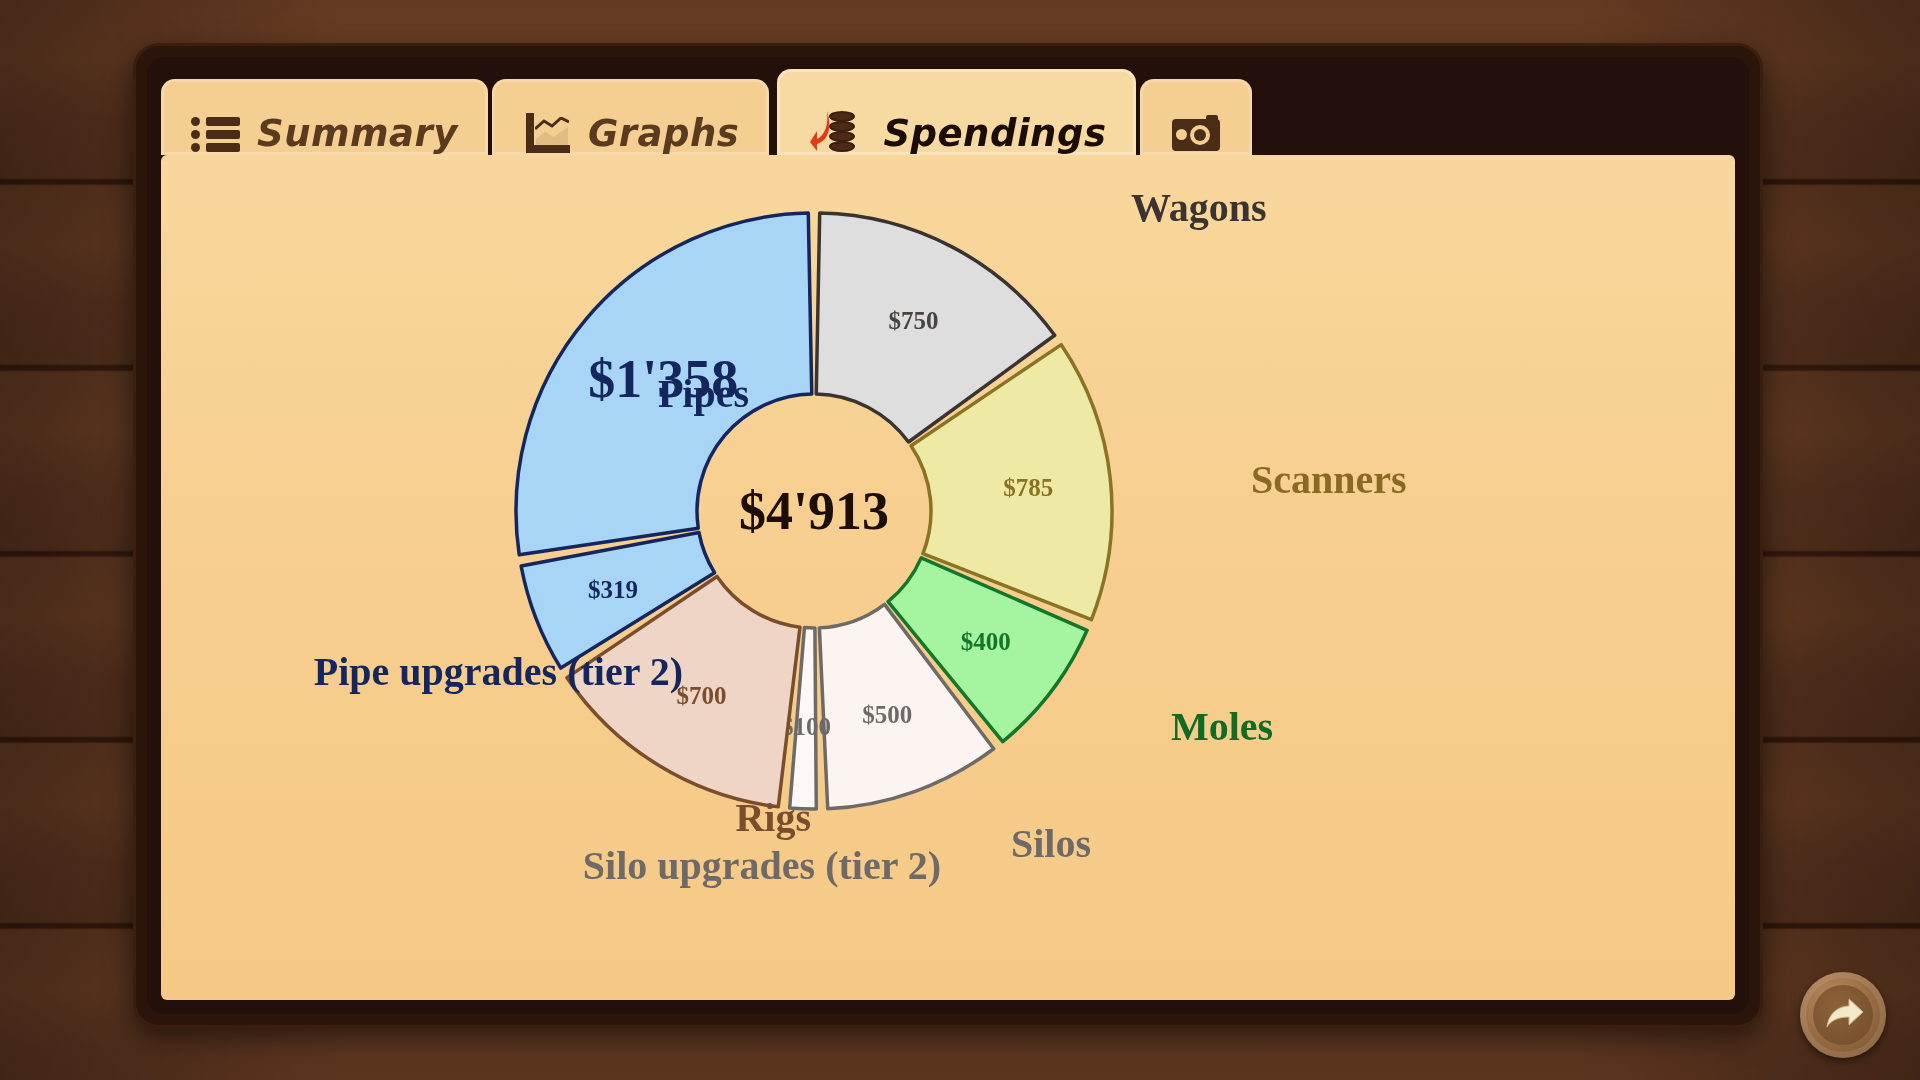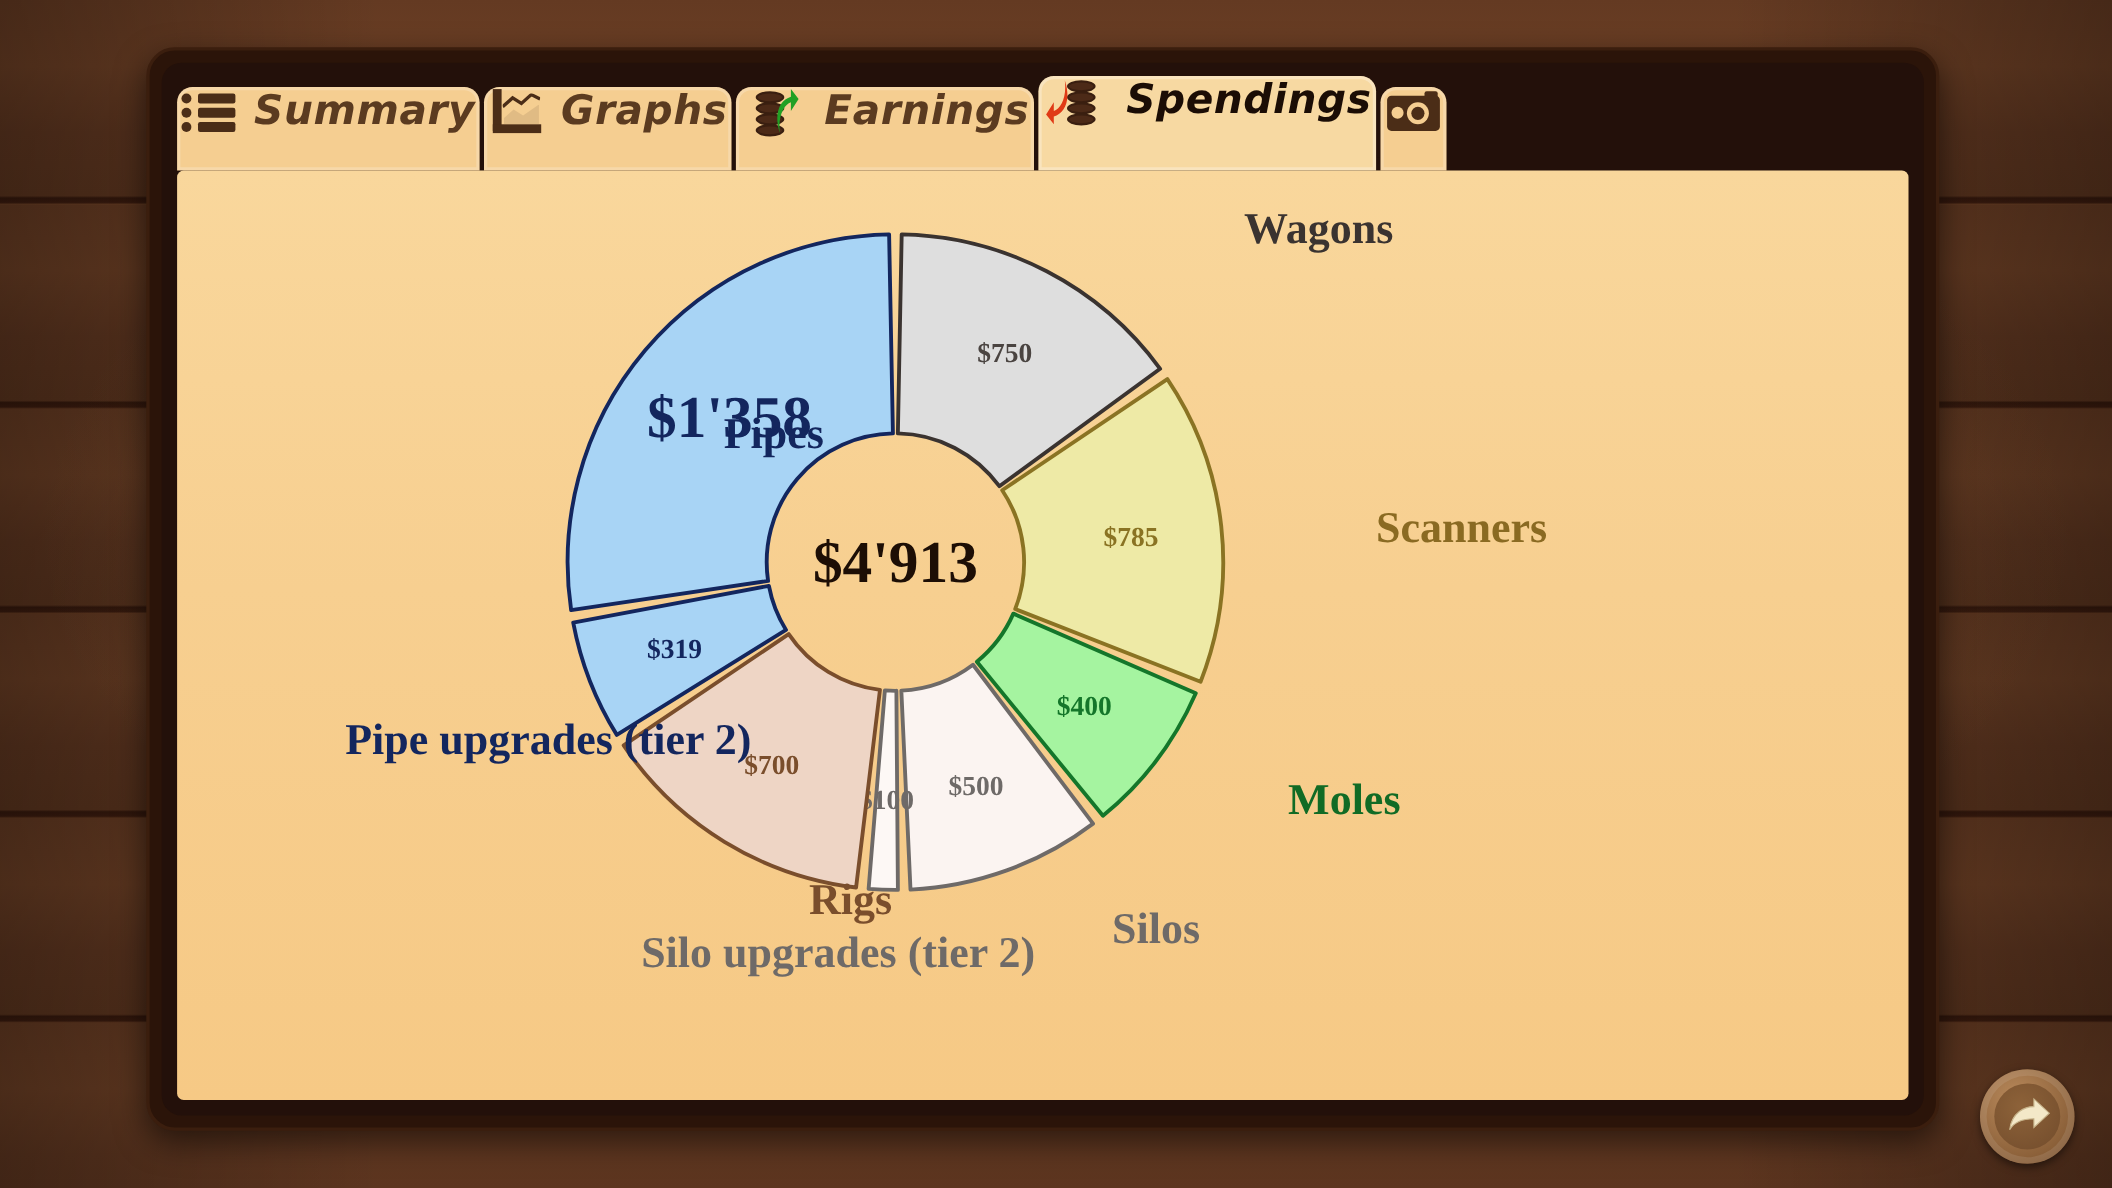--- a/index.html
+++ b/index.html
@@ -61,24 +61,24 @@
     left: 14px; top: 14px; right: 14px;
     height: 84px;
     display: flex;
     align-items: flex-end;
     gap: 0px;
   }
   .tab {
     position: relative;
     height: 76px;
     display: flex;
-    align-items: flex-start;
+    align-items: flex-end;
     justify-content: center;
     gap: 14px;
-    padding: 0 4px;
+    padding: 0 30px;
     background: #f5ce91;
     border-top-left-radius: 14px;
     border-top-right-radius: 14px;
     cursor: pointer;
     flex: 0 0 auto;
     box-shadow: inset 0 0 0 3px rgba(255,255,255,0.22);
   }
   .tab.active {
     height: 86px;
     background: #f7d9a2;
@@ -191,32 +191,20 @@
             <span class="axis-v"></span>
             <span class="axis-h"></span>
             <span class="fill"></span>
             <svg class="line" viewBox="0 0 34 16">
               <polyline points="0,12 9,4 17,9 26,1 34,5" fill="none" stroke="#4b2d17" stroke-width="3"></polyline>
             </svg>
           </span>
           <span class="tab-label">Graphs</span>
         </div>
         <div class="tab-sep"></div>
-        <div class="tab">
-          <span class="tab-icon ic-coins">
-            <span class="coin c0"></span>
-            <span class="coin c1"></span>
-            <span class="coin c2"></span>
-            <span class="coin c3"></span>
-            <svg class="arrow-up" style="left:32px;top:2px" viewBox="0 0 22 42">
-              <path d="M4 40 C2 24, 8 14, 14 12 L14 20 L21 9 L14 0 L14 7 C4 10, -2 22, 4 40 Z" fill="#21a024"></path>
-            </svg>
-          </span>
-          <span class="tab-label">Earnings</span>
-        </div>
         <div class="tab-sep"></div>
         <div class="tab active">
           <span class="tab-icon ic-coins">
             <span class="coin c0" style="left:22px"></span>
             <span class="coin c1" style="left:22px"></span>
             <span class="coin c2" style="left:22px"></span>
             <span class="coin c3" style="left:22px"></span>
             <svg class="arrow-down" style="left:2px;top:2px" viewBox="0 0 22 42">
               <path d="M18 2 C20 18, 14 28, 8 30 L8 22 L1 33 L8 42 L8 35 C18 32, 24 20, 18 2 Z" fill="#e03a16"></path>
             </svg>

